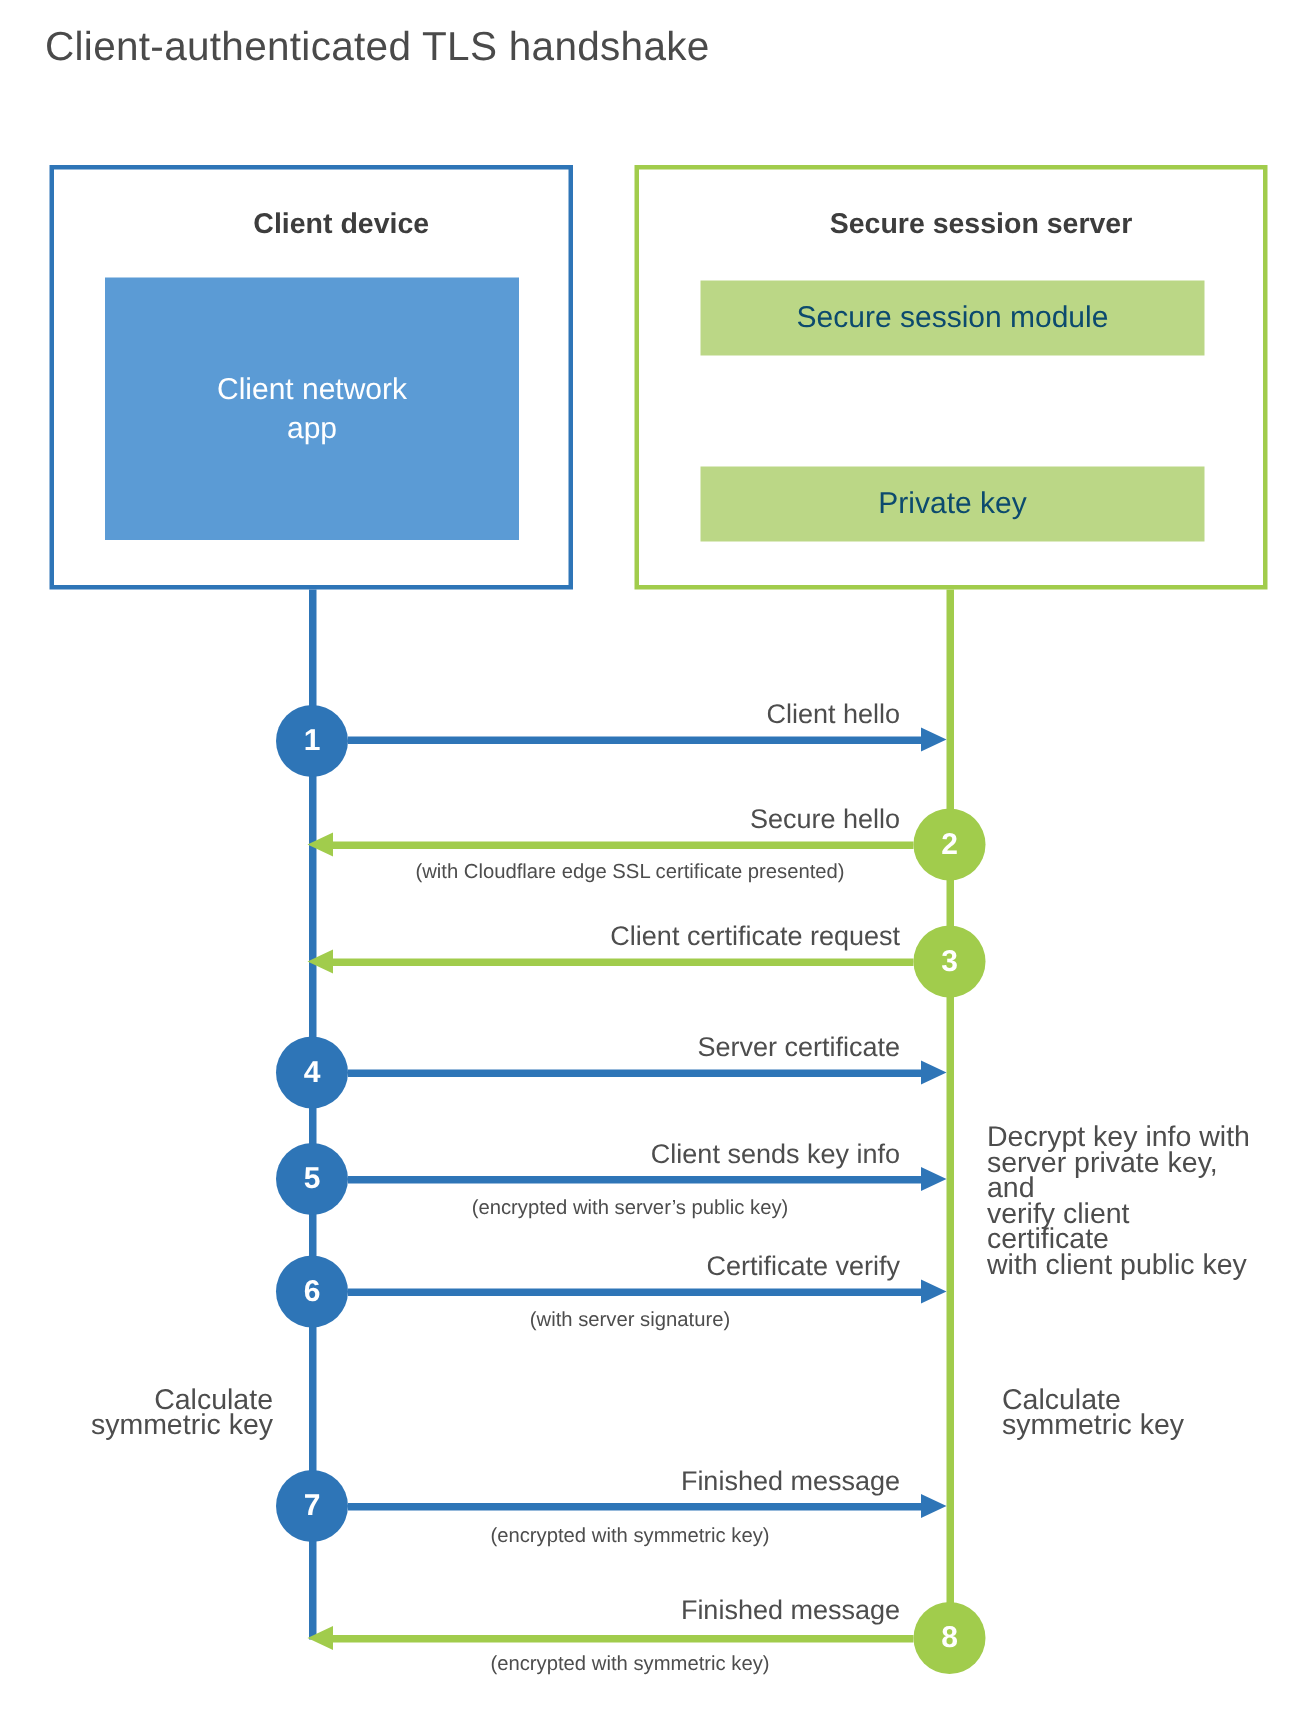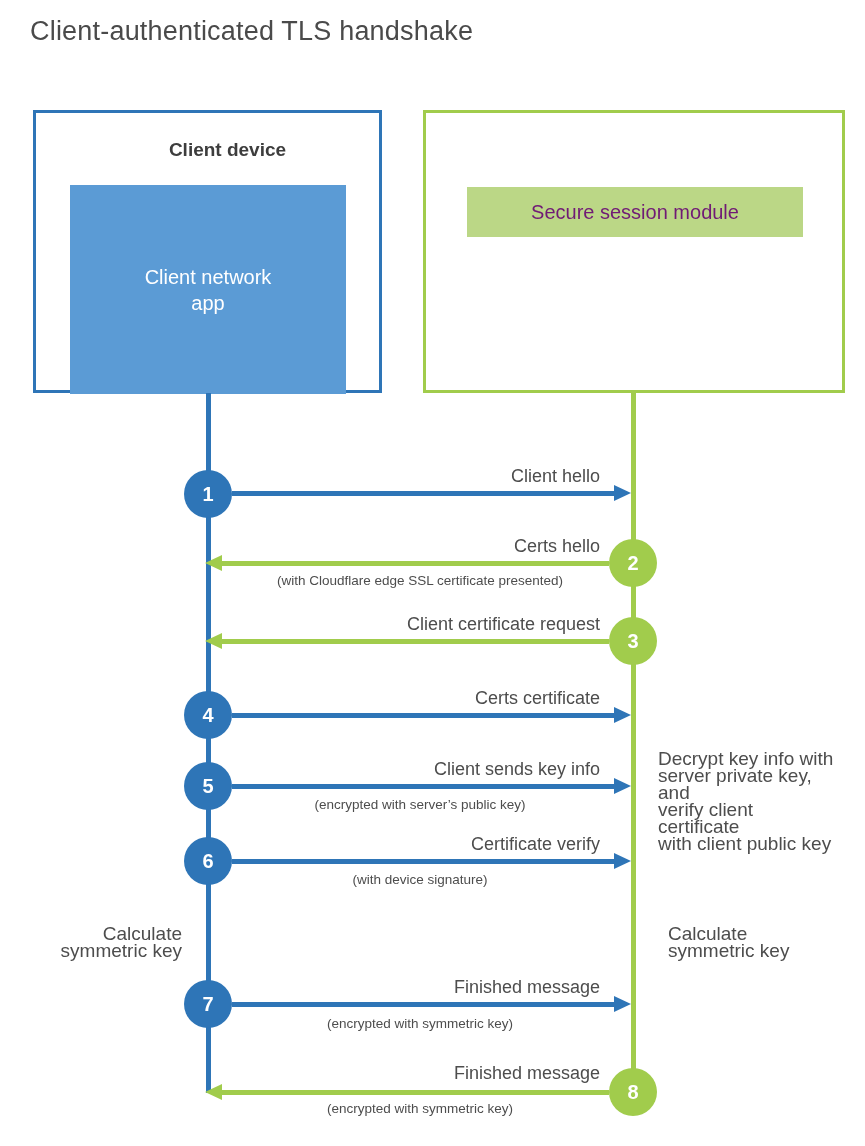--- a/index.html
+++ b/index.html
@@ -8,25 +8,25 @@
     --txt:#4D4D4D; --head:#3D3D3D;
   }
   html,body{margin:0;padding:0;background:#fff;}
   .canvas{position:relative;width:865px;height:1146px;background:#fff;overflow:hidden;
           font-family:"Liberation Sans","DejaVu Sans",sans-serif;}
   .title{position:absolute;left:30px;top:16px;font-size:27px;font-weight:300;color:#4A4A4A;letter-spacing:.2px;}
   .entity-box{position:absolute;top:110px;height:283px;background:#fff;box-sizing:border-box;}
   .client-box{left:33px;width:349px;border:3px solid var(--blue);}
   .server-box{left:423px;width:422px;border:3px solid var(--green);}
   .entity-title{position:absolute;left:0;right:0;top:26px;text-align:center;font-size:19px;font-weight:700;color:var(--head);padding-left:40px;}
-  .client-app{position:absolute;left:34px;top:72px;width:276px;height:209px;background:var(--blue-fill);
+  .client-app{position:absolute;left:34px;top:72px;width:276px;height:175px;background:var(--blue-fill);
               color:#fff;font-size:20px;display:flex;align-items:center;justify-content:center;
               text-align:center;white-space:pre-line;line-height:26px;}
   .server-bar{position:absolute;left:41px;width:336px;height:50px;background:var(--green-fill);
-              color:#701a75;font-size:20px;display:flex;align-items:center;justify-content:center;}
+              color:#0c4a6e;font-size:20px;display:flex;align-items:center;justify-content:center;}
   .vline{position:absolute;width:5px;}
   .vline.blue{background:var(--blue);}
   .vline.green{background:var(--green);}
   .circle{position:absolute;width:48px;height:48px;border-radius:50%;display:flex;align-items:center;
           justify-content:center;color:#fff;font-size:20px;font-weight:700;}
   .circle.blue{background:var(--blue);}
   .circle.green{background:var(--green);}
   .shaft{position:absolute;height:5px;}
   .shaft.blue{background:var(--blue);}
   .shaft.green{background:var(--green);}
@@ -44,68 +44,70 @@
 
   <div class="title">Client-authenticated TLS handshake</div>
 
   <div class="entity-box client-box">
     <div class="entity-title">Client device</div>
     <div class="client-app">Client network
 app</div>
   </div>
 
   <div class="entity-box server-box">
+    <div class="entity-title">Secure session server</div>
     <div class="server-bar" style="top:74px">Secure session module</div>
+    <div class="server-bar" style="top:198px">Private key</div>
   </div>
 
   <div class="vline blue" style="left:206px;top:393px;height:700px"></div>
   <div class="vline green" style="left:631px;top:393px;height:699px"></div>
 
   <div>
     <div class="lbl" style="top:466px">Client hello</div>
     <div class="shaft blue" style="left:232px;top:491px;width:382px"></div>
     <div class="ahead right" style="left:614px;top:485px"></div>
     <div class="circle blue" style="left:184px;top:470px">1</div>
   </div>
 
   <div>
-    <div class="lbl" style="top:536px">Certs hello</div>
+    <div class="lbl" style="top:536px">Secure hello</div>
     <div class="shaft green" style="left:222px;top:561px;width:387px"></div>
     <div class="ahead left" style="left:205px;top:555px"></div>
     <div class="sub" style="top:573px">(with Cloudflare edge SSL certificate presented)</div>
     <div class="circle green" style="left:609px;top:539px">2</div>
   </div>
 
   <div>
     <div class="lbl" style="top:614px">Client certificate request</div>
     <div class="shaft green" style="left:222px;top:639px;width:387px"></div>
     <div class="ahead left" style="left:205px;top:633px"></div>
     <div class="circle green" style="left:609px;top:617px">3</div>
   </div>
 
   <div>
-    <div class="lbl" style="top:688px">Certs certificate</div>
+    <div class="lbl" style="top:688px">Server certificate</div>
     <div class="shaft blue" style="left:232px;top:713px;width:382px"></div>
     <div class="ahead right" style="left:614px;top:707px"></div>
     <div class="circle blue" style="left:184px;top:691px">4</div>
   </div>
 
   <div>
     <div class="lbl" style="top:759px">Client sends key info</div>
     <div class="shaft blue" style="left:232px;top:784px;width:382px"></div>
     <div class="ahead right" style="left:614px;top:778px"></div>
     <div class="sub" style="top:797px">(encrypted with server’s public key)</div>
     <div class="circle blue" style="left:184px;top:762px">5</div>
   </div>
 
   <div>
     <div class="lbl" style="top:834px">Certificate verify</div>
     <div class="shaft blue" style="left:232px;top:859px;width:382px"></div>
     <div class="ahead right" style="left:614px;top:853px"></div>
-    <div class="sub" style="top:872px">(with device signature)</div>
+    <div class="sub" style="top:872px">(with server signature)</div>
     <div class="circle blue" style="left:184px;top:837px">6</div>
   </div>
 
   <div class="note" style="left:658px;top:750px;width:180px;text-align:left">Decrypt key info with
 server private key, and
 verify client certificate
 with client public key</div>
   <div class="note" style="left:58px;top:925px;width:124px;text-align:right">Calculate
 symmetric key</div>
   <div class="note" style="left:668px;top:925px;width:130px;text-align:left">Calculate

